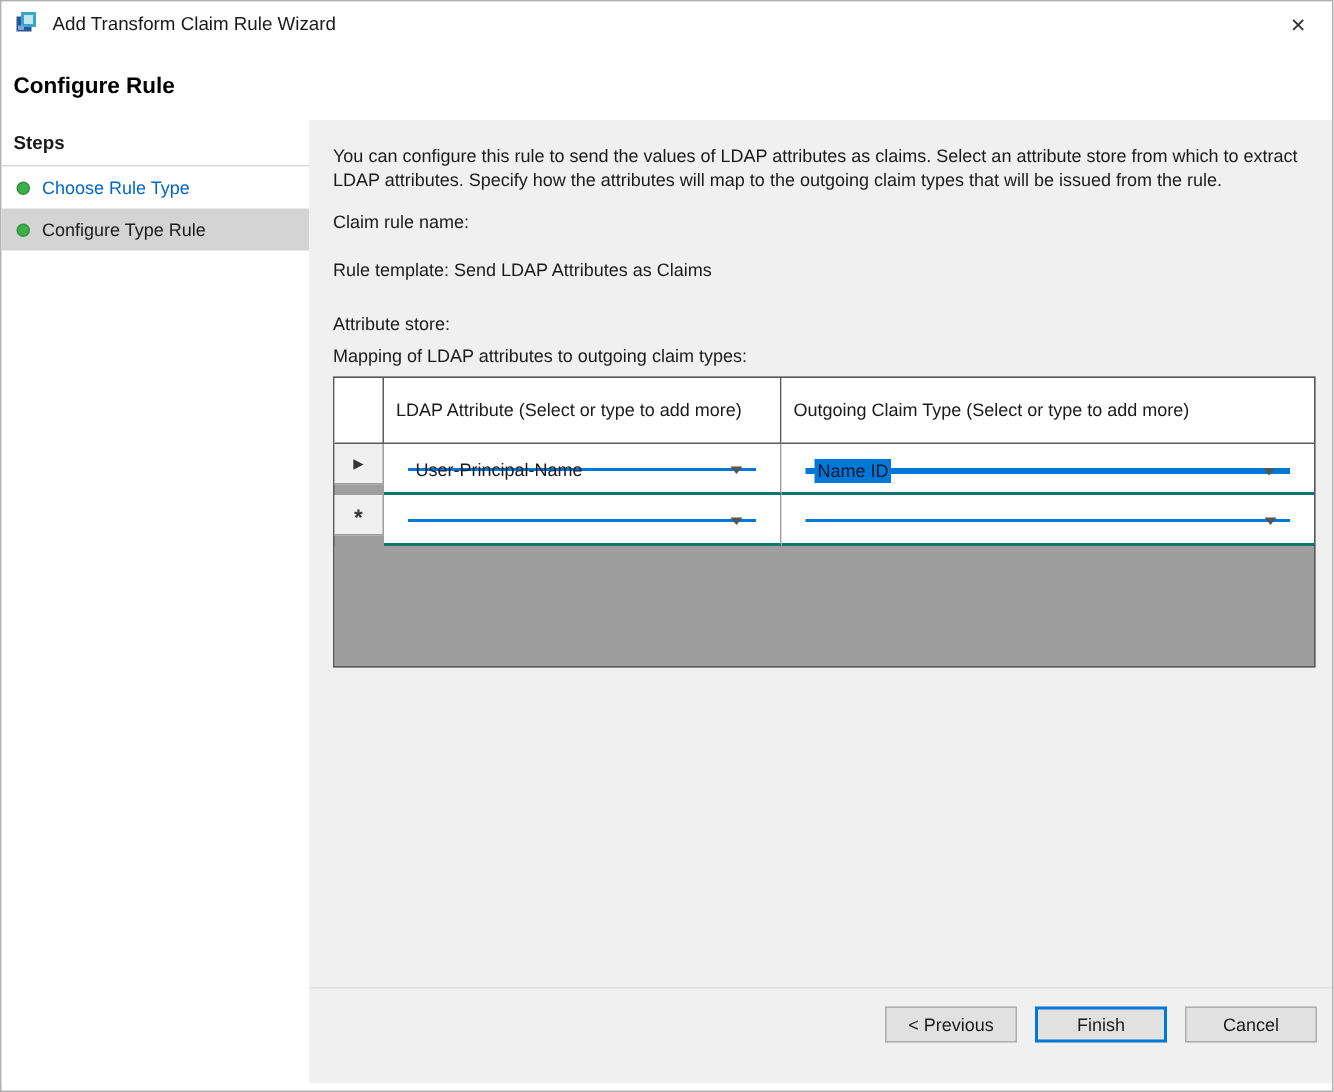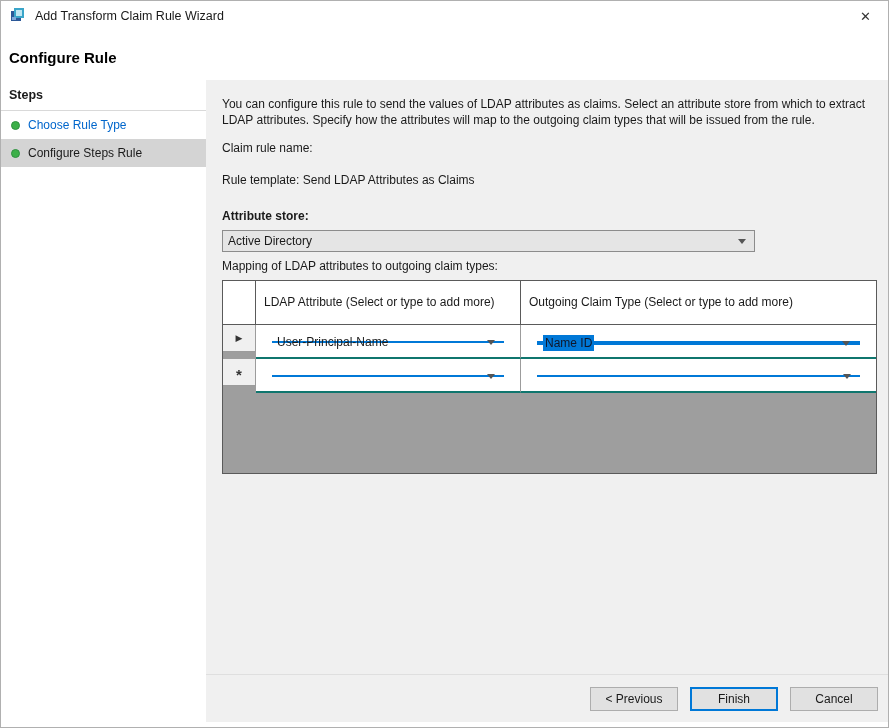--- a/index.html
+++ b/index.html
@@ -90,21 +90,21 @@
     width: 655px; height: 22px;
     border: 1px solid #7a7a7a;
     background: #fff;
     font-family: "Liberation Sans", sans-serif;
     font-size: 12px;
     padding: 0 4px;
     display: block;
   }
 
   .rule-template { margin-top: 18px; }
-  .attr-store-label { margin-top: 22px; font-weight: bold; }
+  .attr-store-label { margin-top: 22px; }
 
   .combo {
     margin-top: 7px;
     width: 533px; height: 22px;
     background: #e5e5e5;
     border: 1px solid #8c8c8c;
     display: flex;
     align-items: center;
     padding-left: 5px;
     cursor: default;
@@ -174,21 +174,21 @@
   }
   .grid-filler {
     grid-column: 1 / 4;
     height: 80px;
     background: #9e9e9e;
   }
 
   
   .footer {
     position: absolute;
-    bottom: 0; left: 0; right: 0;
+    bottom: 16px; left: 0; right: 0;
     height: 48px;
     border-top: 1px solid #dfdfdf;
     display: flex;
     align-items: center;
     justify-content: flex-end;
     gap: 12px;
     padding-right: 12px;
     background: #f0f0f0;
   }
   .btn {
@@ -224,37 +224,33 @@
 <div class="wizard-body">
 
   <div class="steps-panel">
     <div class="steps-header">Steps</div>
     <div class="step-item done">
       <span class="dot"></span>
       <span class="step-label">Choose Rule Type</span>
     </div>
     <div class="step-item current">
       <span class="dot"></span>
-      <span class="step-label">Configure Steps Rule</span>
+      <span class="step-label">Configure Type Rule</span>
     </div>
   </div>
 
   <div class="main-panel">
 
     <div class="description">You can configure this rule to send the values of LDAP attributes as claims. Select an attribute store from which to extract LDAP attributes. Specify how the attributes will map to the outgoing claim types that will be issued from the rule.</div>
 
     <div class="field-label">Claim rule name:</div>
 
     <div class="rule-template">Rule template: Send LDAP Attributes as Claims</div>
 
     <div class="attr-store-label">Attribute store:</div>
-    <div class="combo">
-      <span>Active Directory</span>
-      <span class="chev"></span>
-    </div>
 
     <div class="mapping-label">Mapping of LDAP attributes to outgoing claim types:</div>
 
     <div class="grid">
 
       <div class="hcell"></div>
       <div class="hcell">LDAP Attribute (Select or type to add more)</div>
       <div class="hcell">Outgoing Claim Type (Select or type to add more)</div>
 
       <div class="rowhead">

